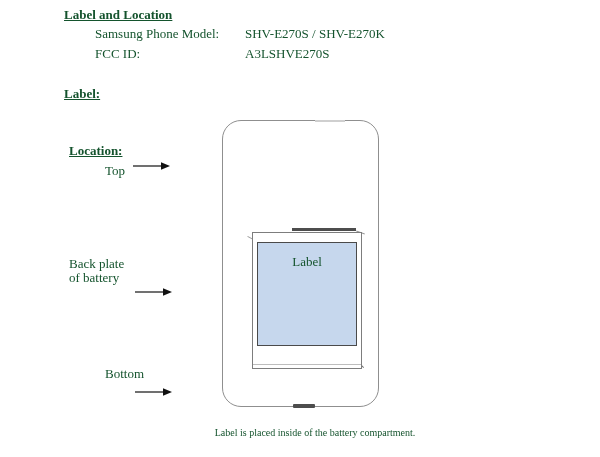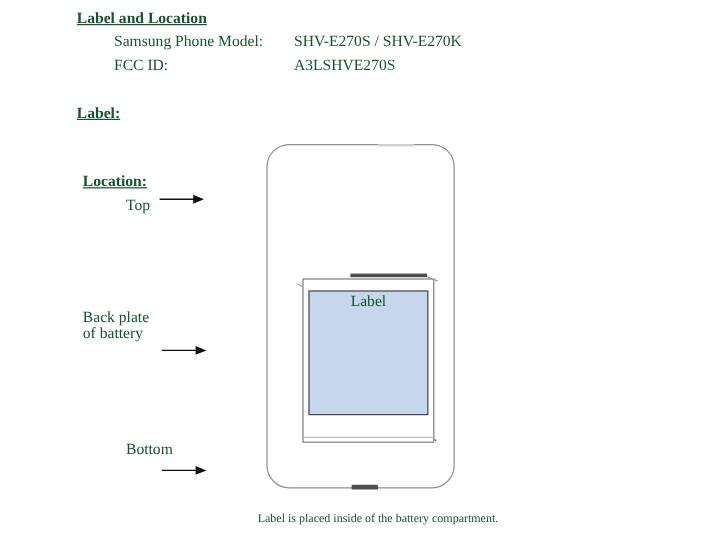--- a/index.html
+++ b/index.html
@@ -91,20 +91,21 @@
   }
   .label-area {
     position: absolute;
     left: 4px;
     top: 9px;
     width: 100px;
     height: 104px;
     background: #c6d7ed;
     border: 1px solid #4a4a4a;
     text-align: center;
+    padding-top: 11px;
     font-size: 13px;
   }
   .phone-port {
     position: absolute;
     left: 70px;
     bottom: -2px;
     width: 22px;
     height: 4px;
     background: #4d4d4d;
     border-radius: 1px;

